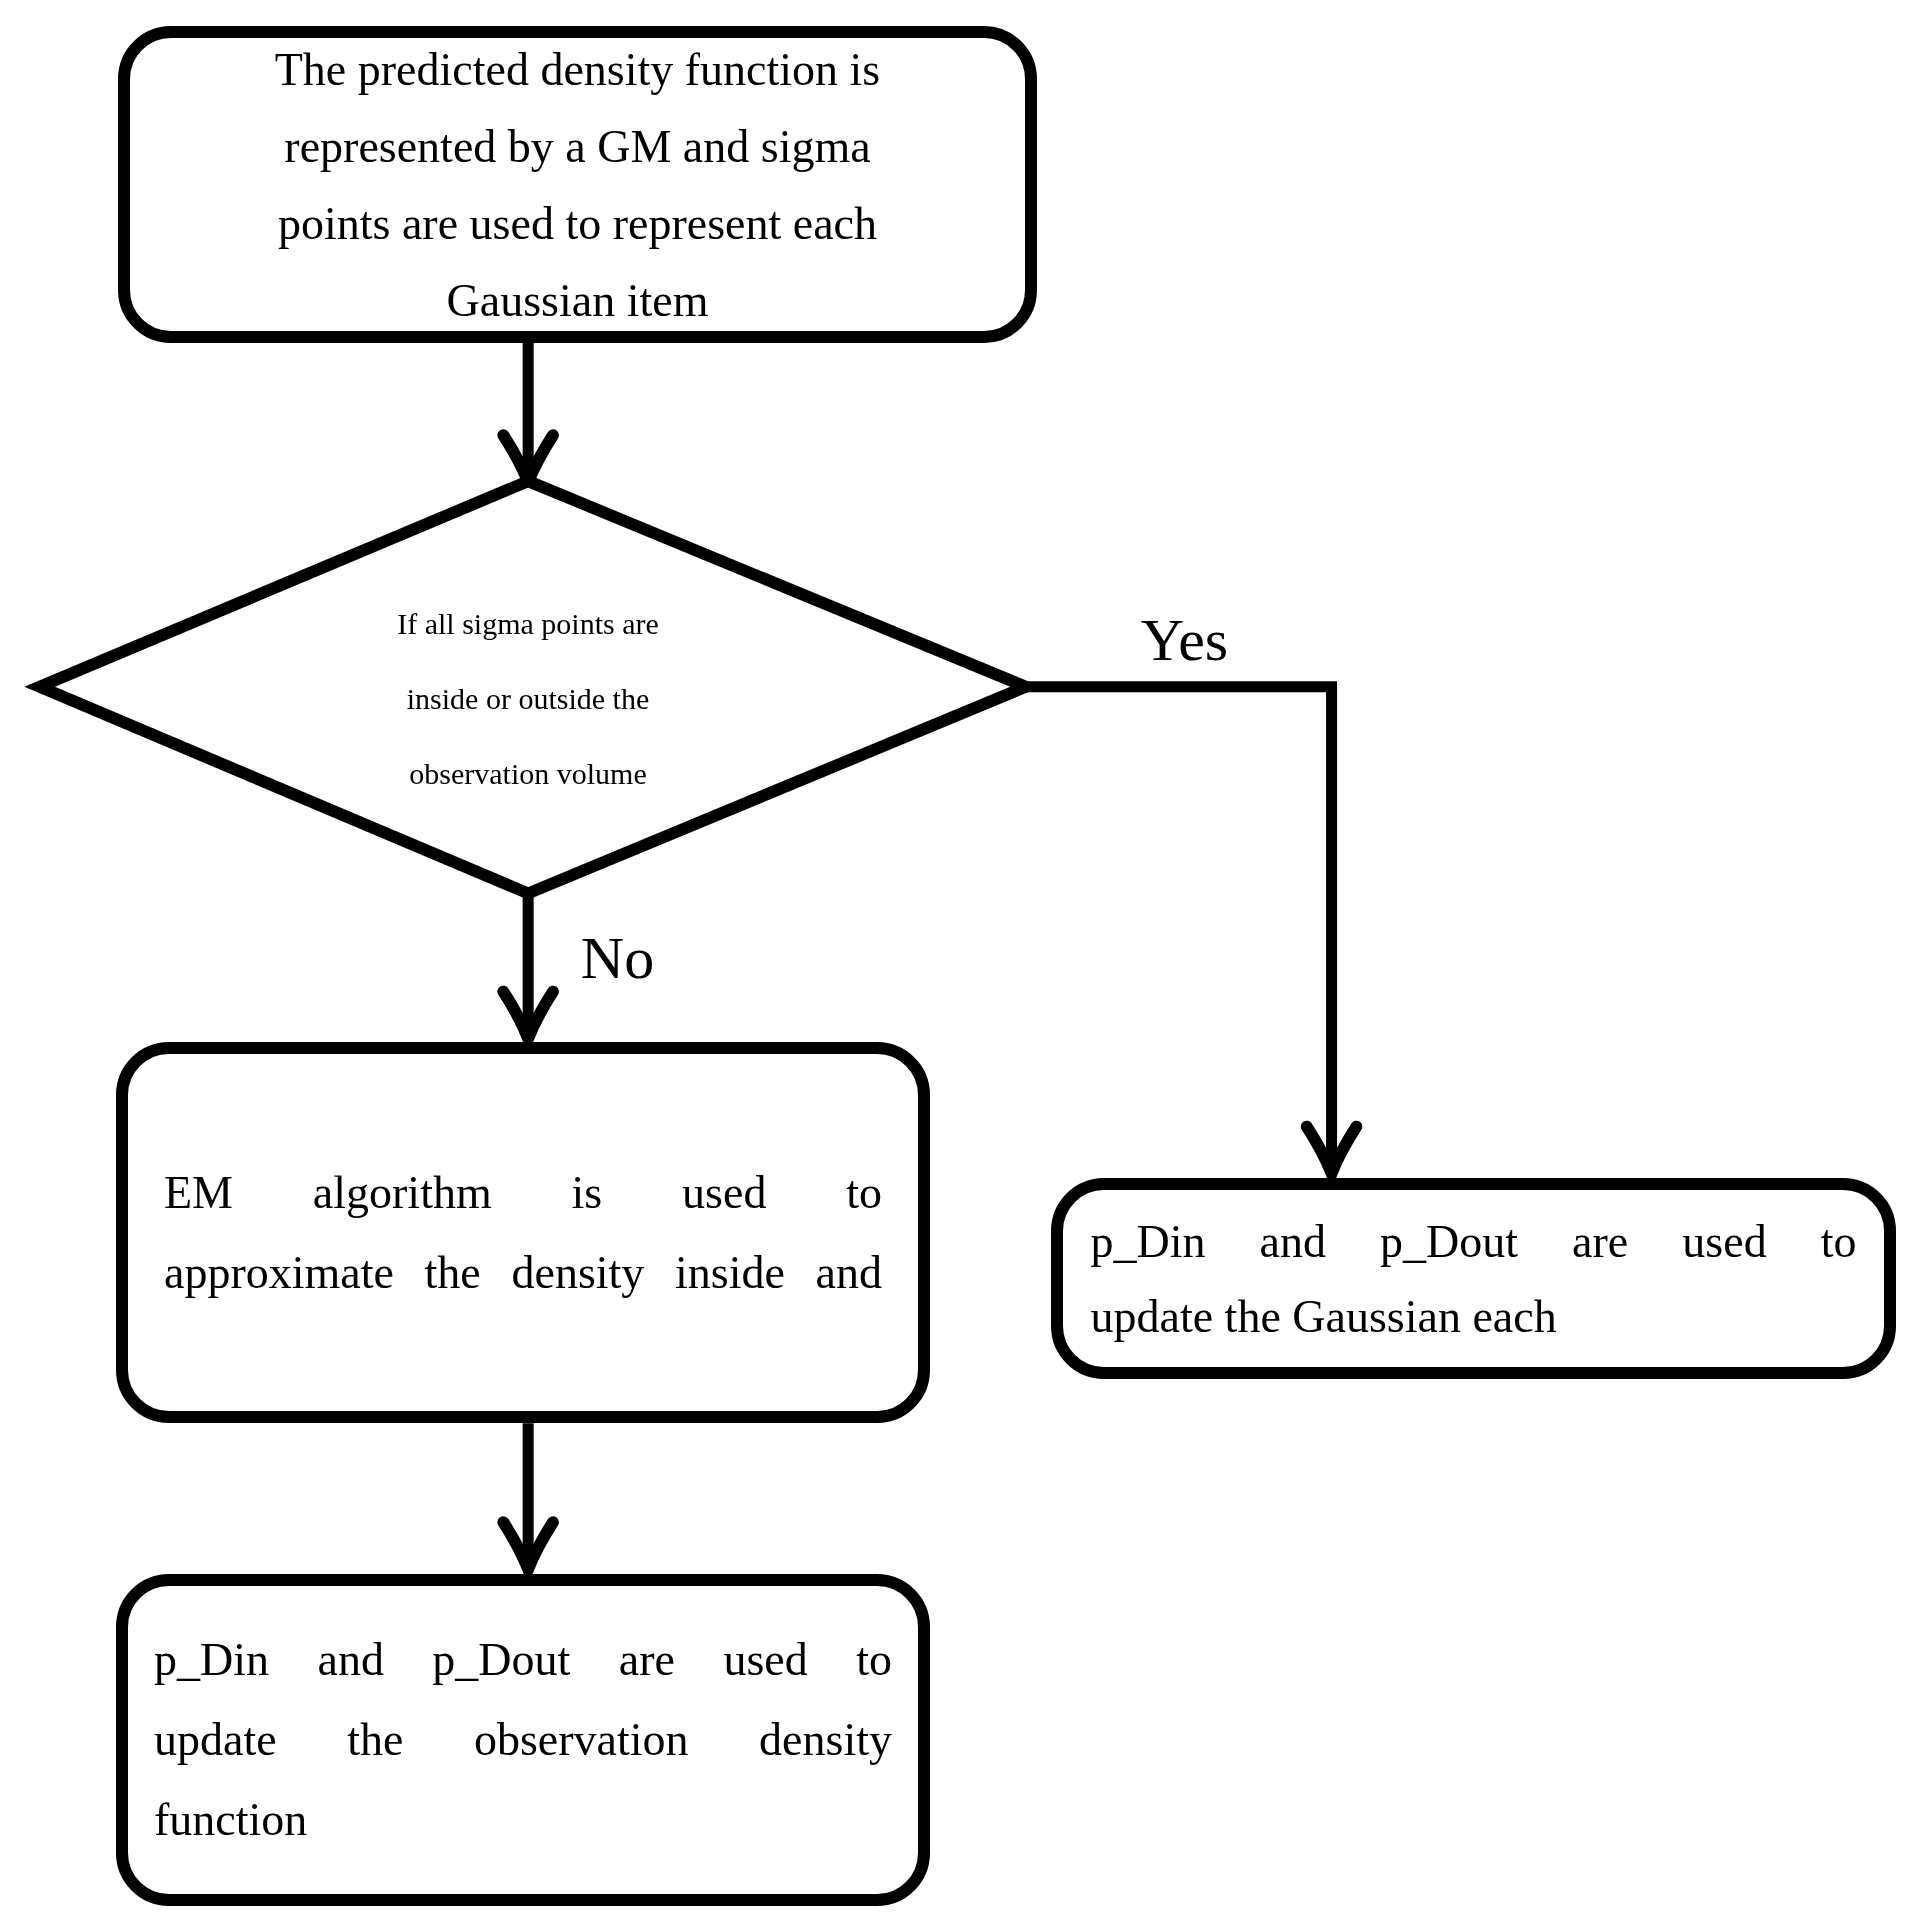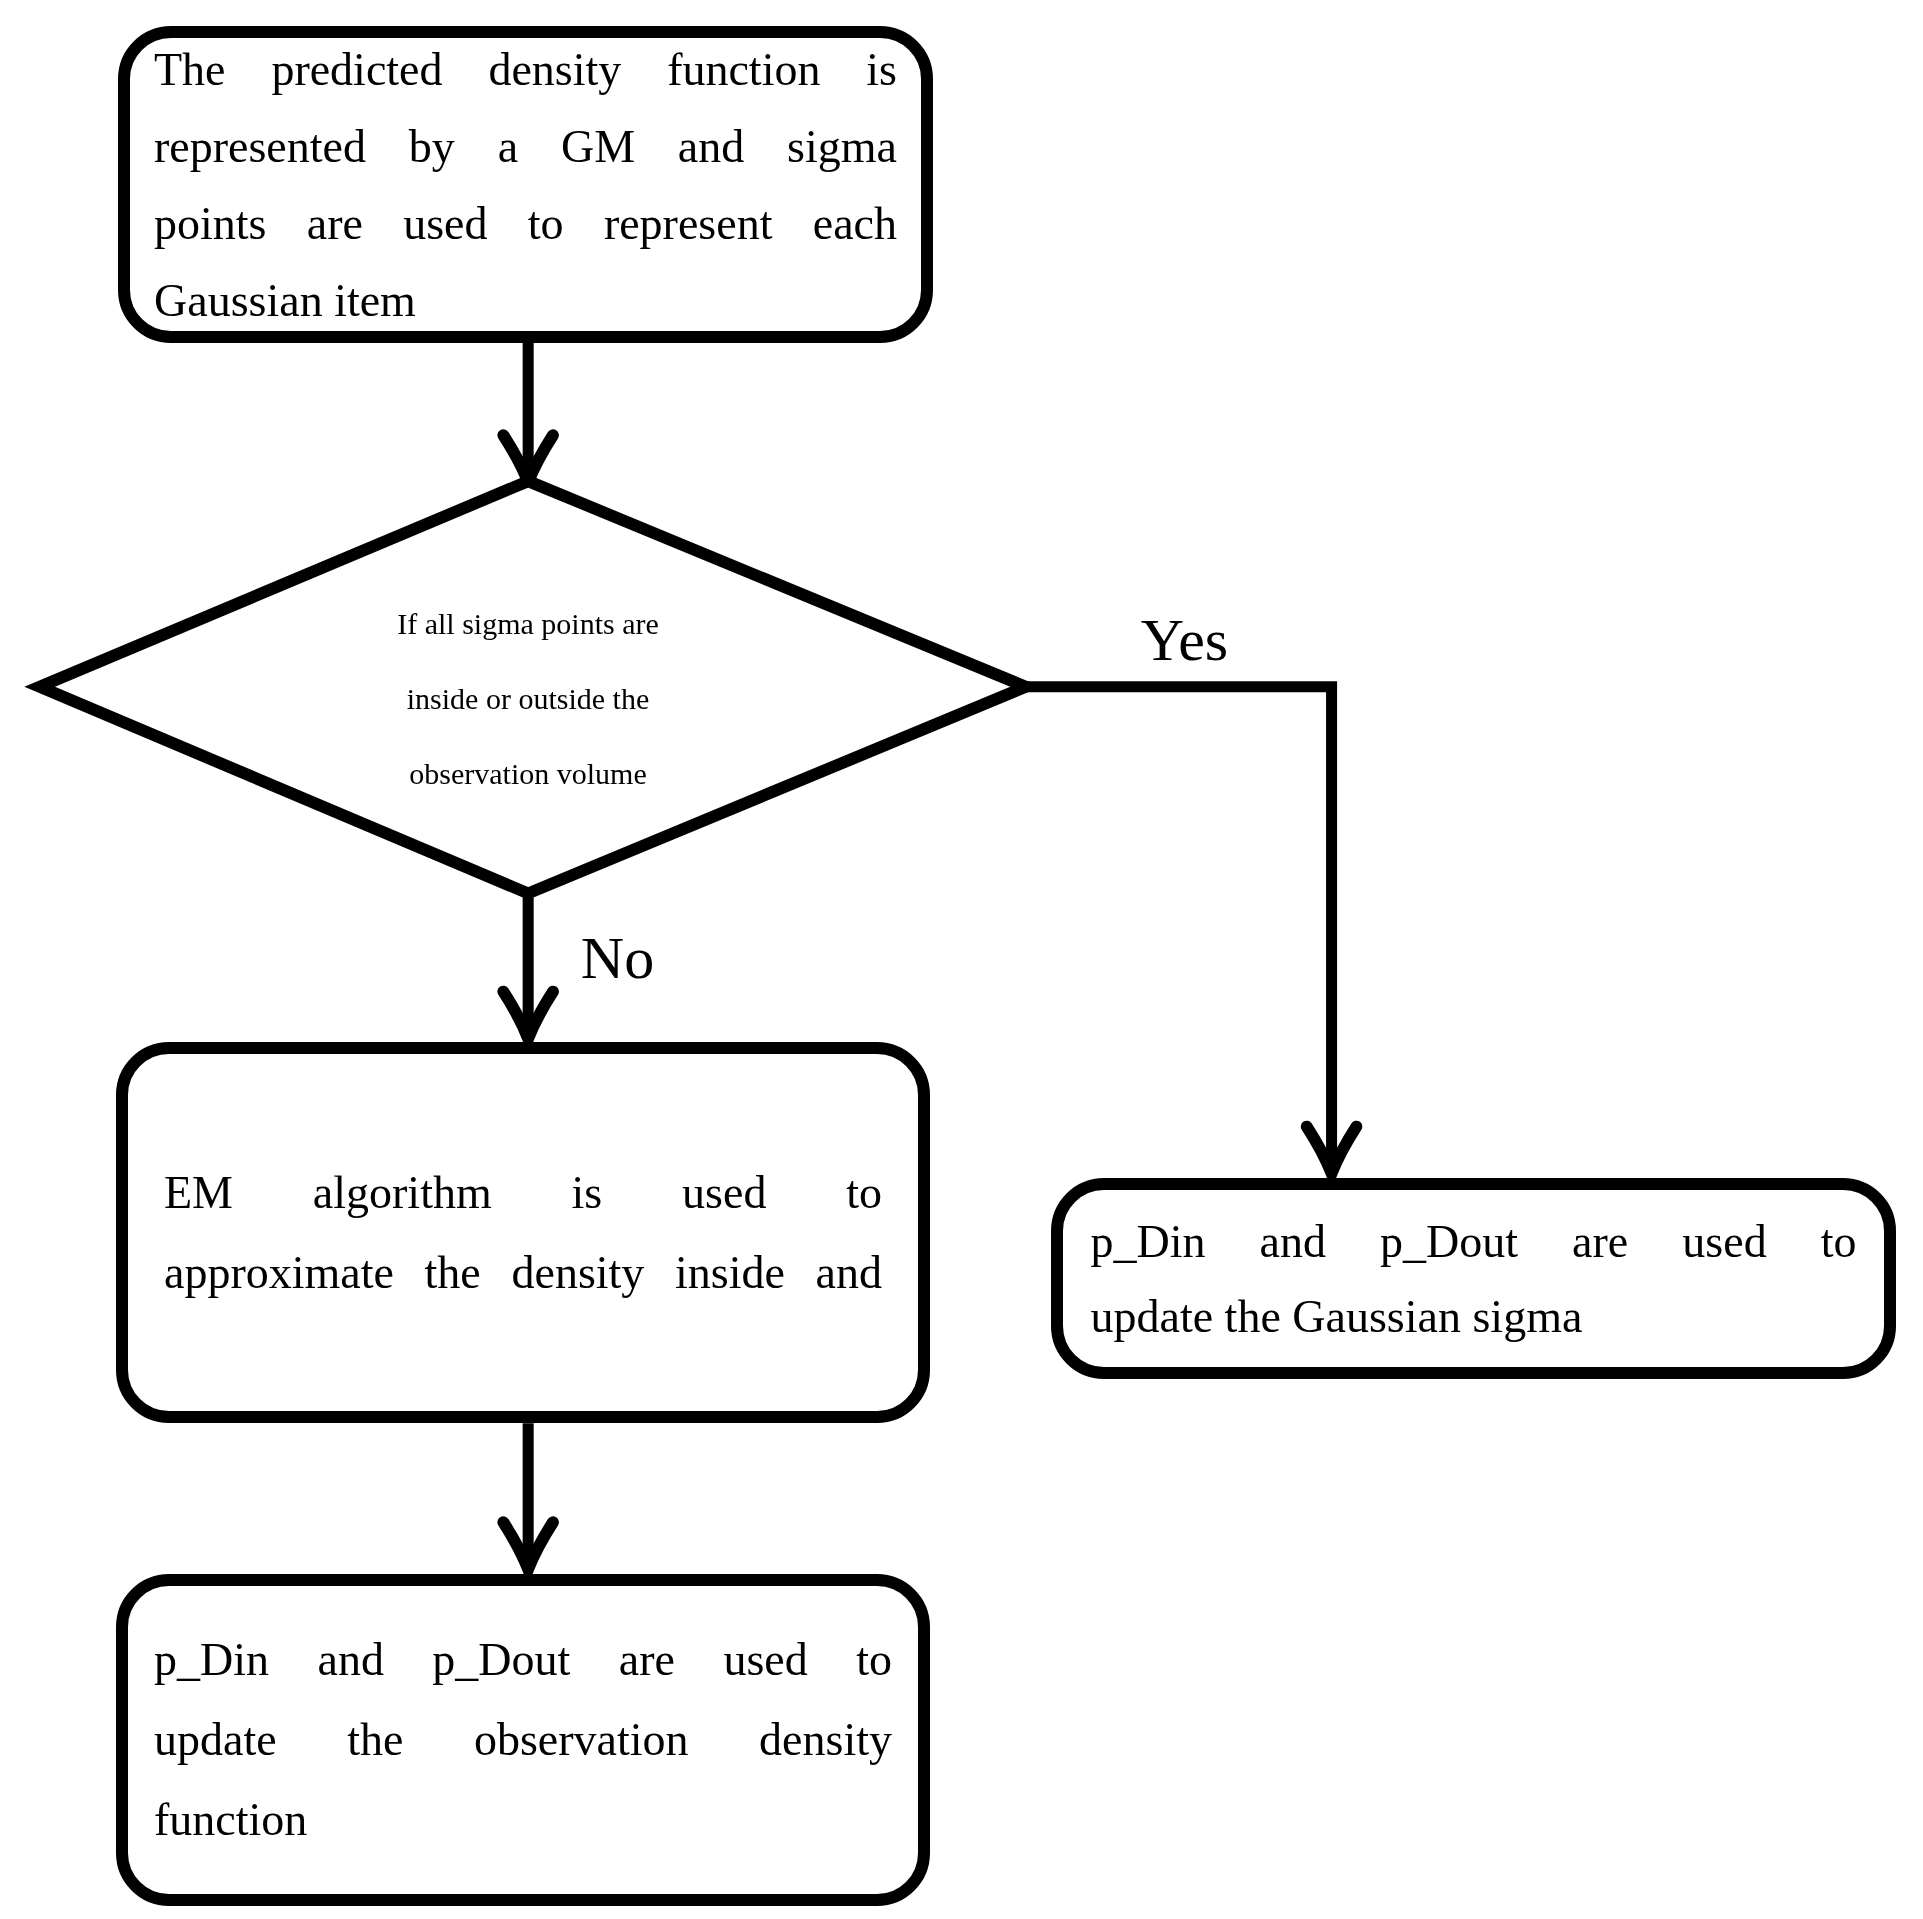--- a/index.html
+++ b/index.html
@@ -37,21 +37,21 @@
     font-size: 46px;
     line-height: 77px;
     text-align: justify;
     text-align-last: justify;
     white-space: nowrap;
   }
   .box .line.last {
     text-align: left;
     text-align-last: left;
   }
-  .box-top    { left: 118px;  top: 26px;   width: 815px; height: 317px; padding: 0 24px; }
+  .box-top    { left: 118px;  top: 26px;   width: 919px; height: 317px; padding: 0 24px; align-items: center; }
   .box-em     { left: 116px;  top: 1042px; width: 814px; height: 381px; padding: 0 36px; }
   .box-em .line, .box-result .line { line-height: 80px; }
   .box-result { left: 116px;  top: 1574px; width: 814px; height: 332px; padding: 0 26px; }
   .box-yes    { left: 1051px; top: 1178px; width: 845px; height: 201px; padding: 0 27.5px; }
   .box-yes .line { line-height: 75px; }
   .decision-text {
     position: absolute;
     left: 248px;
     top: 586px;
     width: 560px;
@@ -103,21 +103,21 @@
     <div class="line">If all sigma points are</div>
     <div class="line">inside or outside the</div>
     <div class="line">observation volume</div>
   </div>
 
   <div class="branch-label label-yes">Yes</div>
   <div class="branch-label label-no">No</div>
 
   <div class="box box-yes">
     <div class="line">p_Din and p_Dout are used to</div>
-    <div class="line last">update the Gaussian sigma</div>
+    <div class="line last">update the Gaussian each</div>
   </div>
 
   <div class="box box-em">
     <div class="line">EM algorithm is used to</div>
     <div class="line">approximate the density inside and</div>
   </div>
 
   <div class="box box-result">
     <div class="line">p_Din and p_Dout are used to</div>
     <div class="line">update the observation density</div>

